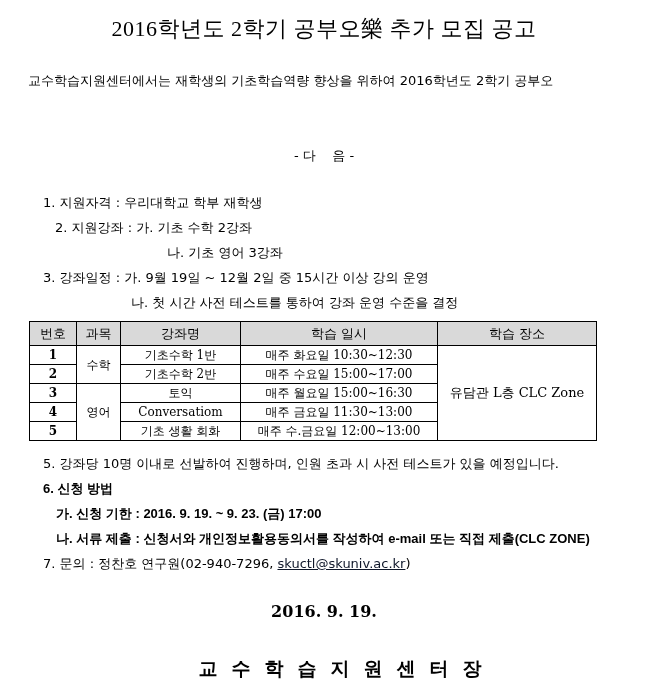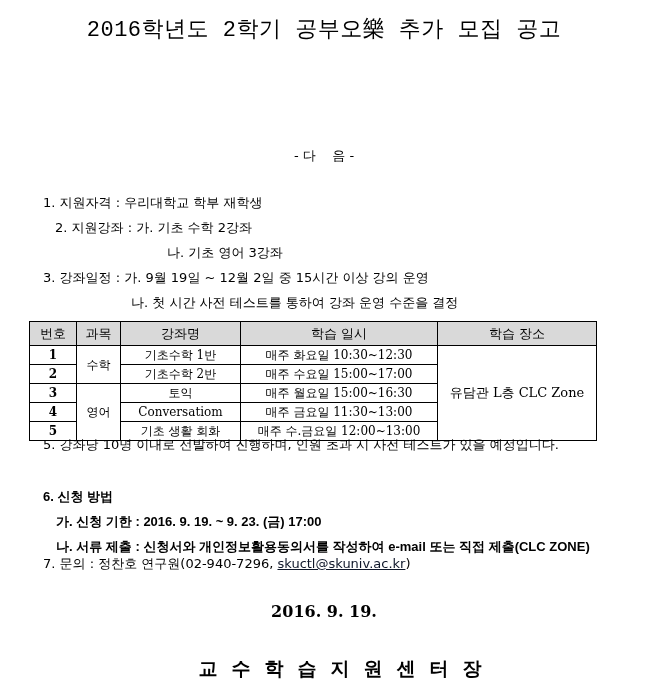--- a/index.html
+++ b/index.html
@@ -1,44 +1,45 @@
 <!DOCTYPE html>
 <html><head>
   <meta charset="utf-8">
   <style>
     html, body { margin:0; padding:0; background:#ffffff; }
     body { width:648px; height:693px; position:relative; overflow:hidden; color:#000;
            font-family:"DejaVu Sans", sans-serif; }
     .abs { position:absolute; white-space:nowrap; }
     .title { left:0; width:648px; top:14px; text-align:center;
-             font-family:Liberation Mono, monospace; font-size:22px; letter-spacing:0.5px; }
+             font-family:Liberation Serif, serif; font-size:22px; letter-spacing:0.5px; }
     .para { left:8px; width:628px; font-size:13px; line-height:30px; }
     .para1 { top:66px; }
     .para1 .l1 { display:block; padding-left:20px; }
     .para1 .l2 { display:block; }
     .da { left:0; width:648px; top:147px; text-align:center; font-size:13px; }
     .item { font-size:13px; }
     .tbl { position:absolute; left:29px; top:321px; border-collapse:collapse;
            font-family:"DejaVu Serif", serif; font-size:12px; }
     .tbl td, .tbl th { border:1px solid #000; padding:0; text-align:center; height:18px; line-height:16px; }
     .tbl th { background:#d9d9d9; font-weight:normal; height:23px; font-size:13px; }
     .tbl .bl { font-weight:bold; }
-    .bold { font-weight:bold; font-family:"Liberation Sans", sans-serif;margin-top:8px; }
+    .bold { font-weight:bold; font-family:"Liberation Sans", sans-serif; }
     .link { color:#0f172a; text-decoration:underline; }
     .date { left:0; width:648px; top:602px; text-align:center; font-family:"DejaVu Serif", serif;
             font-size:16px; font-weight:bold; }
     .sign { left:0; width:648px; top:656px; text-align:center; font-family:"DejaVu Serif", serif;
             font-size:19px; font-weight:bold; letter-spacing:14px;padding-left:23px; }
   </style>
 </head>
 <body>
 
 <div class="abs title">2016학년도 2학기 공부오樂 추가 모집 공고</div>
 
 <div class="abs para para1">
+  <span class="l1">교수학습지원센터에서는 재학생의 기초학습역량 향상을 위하여 2016학년도 2학기 공부오</span>
 </div>
 
 <div class="abs da" style="white-space:pre;">- 다    음 -</div>
 
 <div class="abs item" style="left:43px; top:194px;">1. 지원자격 : 우리대학교 학부 재학생</div>
 <div class="abs item" style="left:55px; top:219px;text-align:right;">2. 지원강좌 : 가. 기초 수학 2강좌</div>
 <div class="abs item" style="left:131px; top:244px;margin-left:36px;">나. 기초 영어 3강좌</div>
 <div class="abs item" style="left:43px; top:269px;">3. 강좌일정 : 가. 9월 19일 ~ 12월 2일 중 15시간 이상 강의 운영</div>
 <div class="abs item" style="left:131px; top:294px;">나. 첫 시간 사전 테스트를 통하여 강좌 운영 수준을 결정</div>
 
@@ -75,21 +76,21 @@
     <td>매주 금요일 11:30~13:00</td>
   </tr>
   <tr>
     <td class="bl">5</td>
     <td>기초 생활 회화</td>
     <td>매주 수.금요일 12:00~13:00</td>
   </tr>
 </tbody>
   </table>
 
-<div class="abs item" style="left:43px; top:436px;">5. 강좌당 10명 이내로 선발하여 진행하며, 인원 초과 시 사전 테스트가 있을 예정입니다.</div>
+<div class="abs item" style="left:43px; top:455px;">5. 강좌당 10명 이내로 선발하여 진행하며, 인원 초과 시 사전 테스트가 있을 예정입니다.</div>
 <div class="abs item bold" style="left:43px; top:480px;">6. 신청 방법</div>
 <div class="abs item bold" style="left:56px; top:505px;">가. 신청 기한 : 2016. 9. 19. ~ 9. 23. (금) 17:00</div>
 <div class="abs item bold" style="left:56px; top:530px;">나. 서류 제출 : 신청서와 개인정보활용동의서를 작성하여 e-mail 또는 직접 제출(CLC ZONE)</div>
 <div class="abs item" style="left:43px; top:555px;">
   <span>7. 문의 : 정찬호 연구원(02-940-7296, </span><span class="link">skuctl@skuniv.ac.kr</span><span>)</span>
 </div>
 
 <div class="abs date">2016. 9. 19.</div>
 <div class="abs sign">교수학습지원센터장</div>
 

